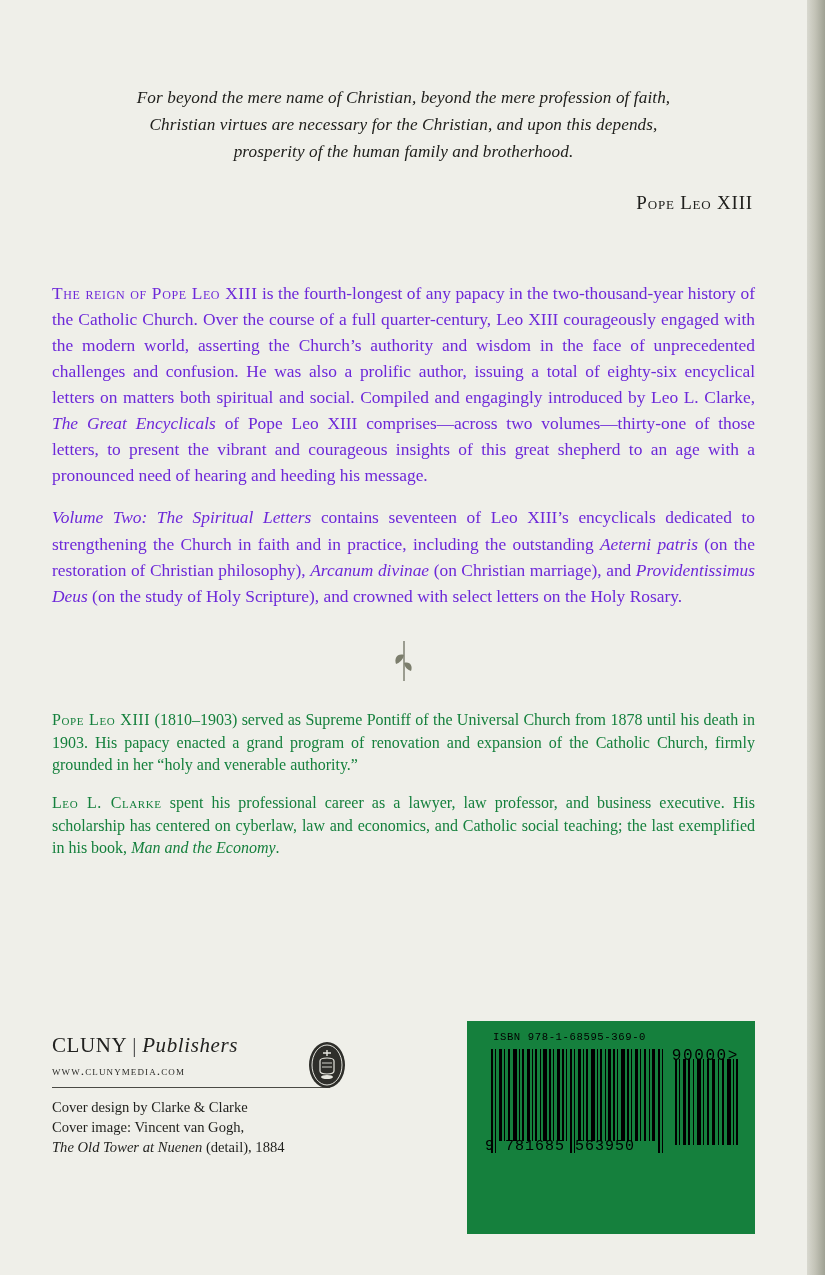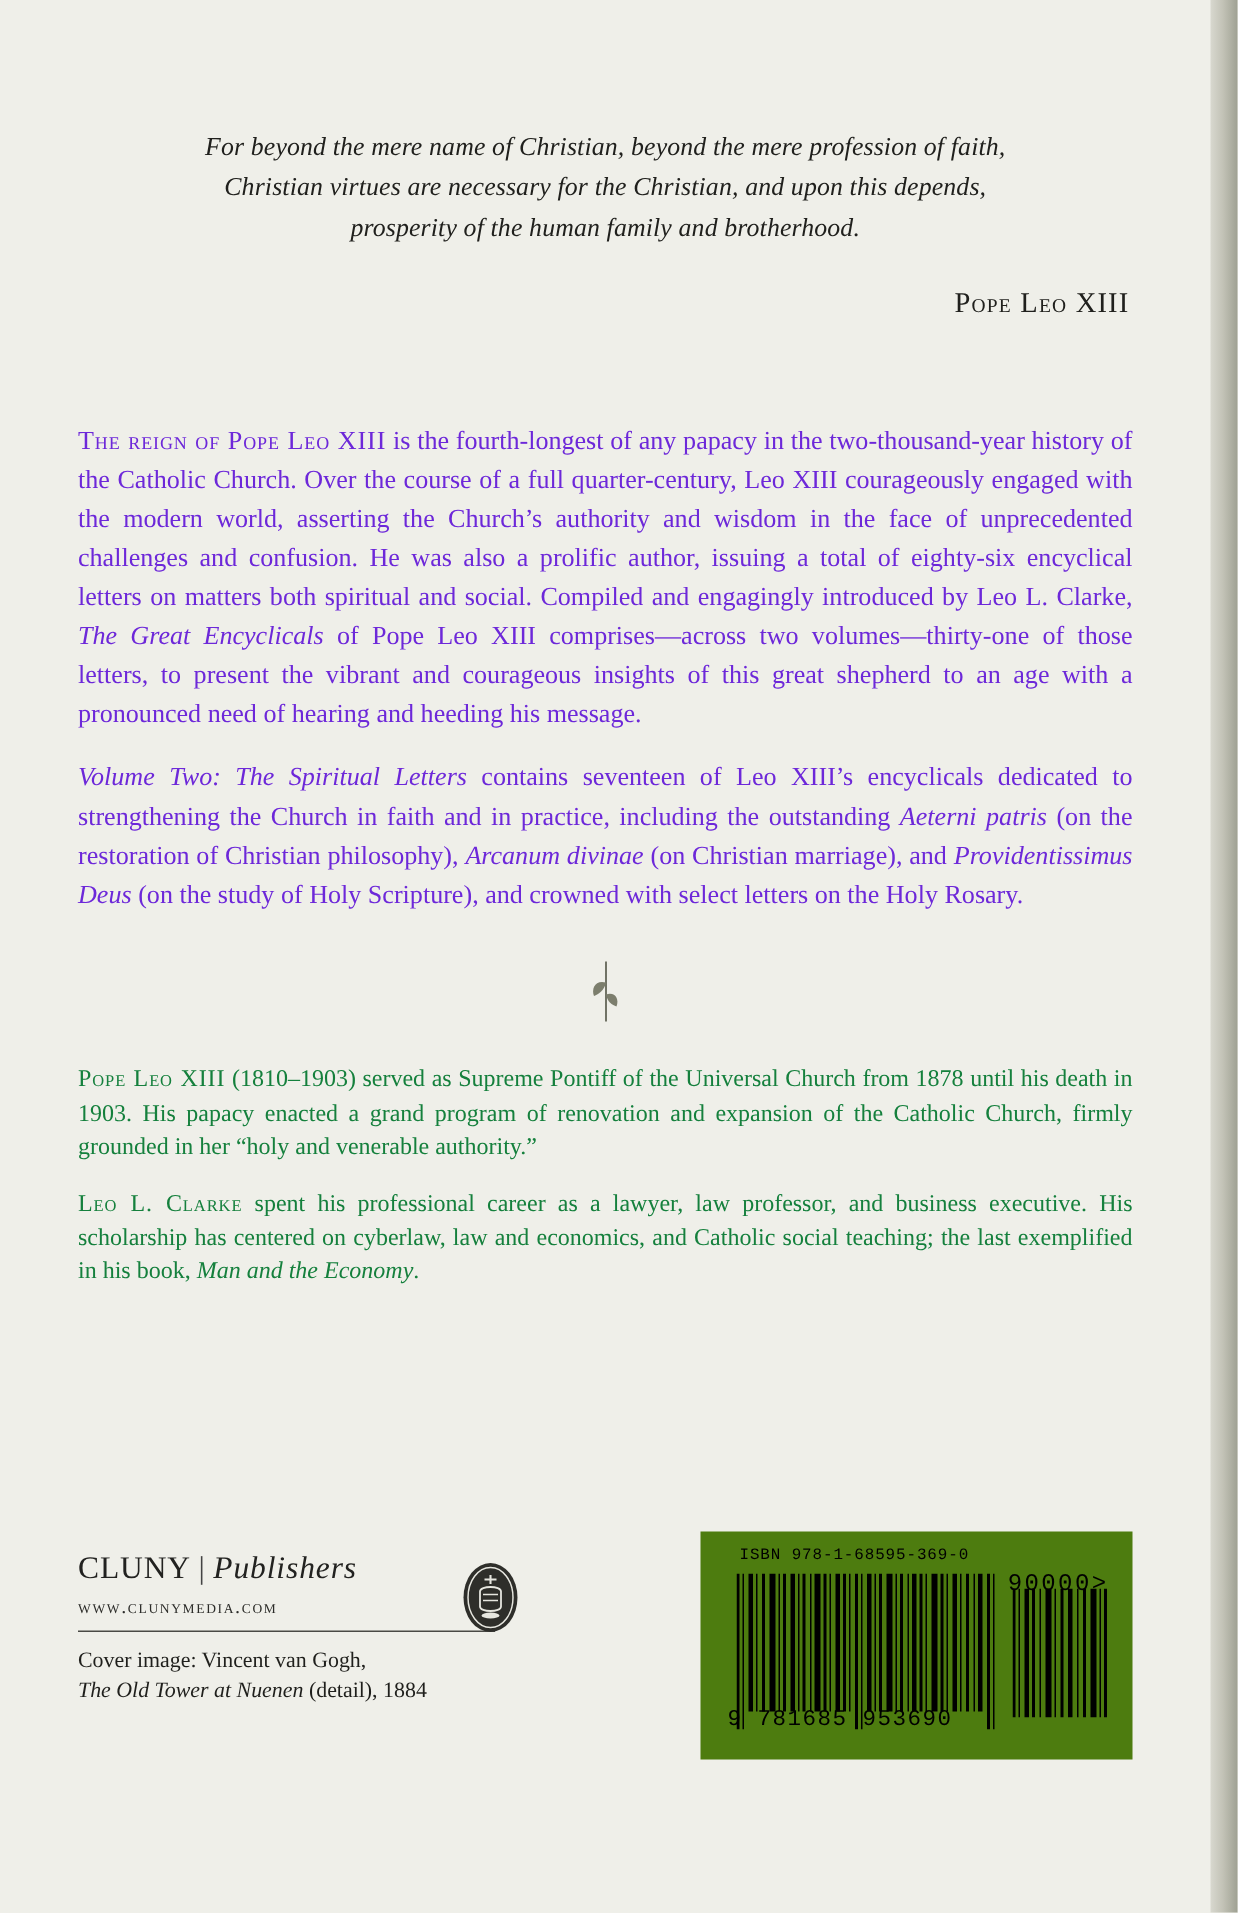--- a/index.html
+++ b/index.html
@@ -146,22 +146,22 @@
     width: 38px;
     height: 48px;
   }
 
   
   .barcode-box {
     position: absolute;
     right: 0;
     top: -12px;
     width: 288px;
-    height: 152px;
-    background: #4d7c0f;
+    height: 213px;
+    background: #15803d;
     box-sizing: border-box;
     padding: 10px 12px 8px 12px;
   }
   .isbn-text {
     font-family: "Liberation Mono", monospace;
     font-size: 10.6px;
     letter-spacing: 0.6px;
     color: #000;
     margin-left: 14px;
   }
@@ -236,20 +236,21 @@
 
   <div class="footer">
 
     <div class="pub-block">
       <div class="pub-line">
         <span class="pub-name"><span>CLUNY</span><span class="bar">|</span><span class="ital">Publishers</span></span>
       </div>
       <div class="pub-url">www.clunymedia.com</div>
       <div class="pub-rule"></div>
       <div class="credits">
+        <div>Cover design by Clarke &amp; Clarke</div>
         <div>Cover image: Vincent van Gogh,</div>
         <div><span class="ital">The Old Tower at Nuenen</span><span> (detail), 1884</span></div>
       </div>
     </div>
 
     <svg class="logo" viewBox="0 0 38 48">
       <ellipse cx="19" cy="24" rx="18" ry="23" fill="#2e2e2a"></ellipse>
       <ellipse cx="19" cy="24" rx="15" ry="20" fill="none" stroke="#e6e6df" stroke-width="1"></ellipse>
       <path d="M19 9 L19 15 M15 12 L23 12" stroke="#e6e6df" stroke-width="1.4"></path>
       <path d="M12 20 C12 16 26 16 26 20 L26 30 C26 34 12 34 12 30 Z" fill="none" stroke="#e6e6df" stroke-width="1.2"></path>
@@ -316,18 +317,18 @@
             <rect x="28" y="0" width="1" height="86"></rect>
               <rect x="32" y="0" width="2" height="86"></rect>
             <rect x="37" y="0" width="3" height="86"></rect>
               <rect x="43" y="0" width="1" height="86"></rect>
             <rect x="47" y="0" width="2" height="86"></rect>
               <rect x="52" y="0" width="4" height="86"></rect>
             <rect x="58" y="0" width="1" height="86"></rect>
               <rect x="61" y="0" width="2" height="86"></rect>
           </g>
         </svg>
-        <div class="ean-digits">9 781685 953690</div>
+        <div class="ean-digits">9 781685 563950</div>
       </div>
     </div>
 
   </div>
 </div>
 
 </body></html>

